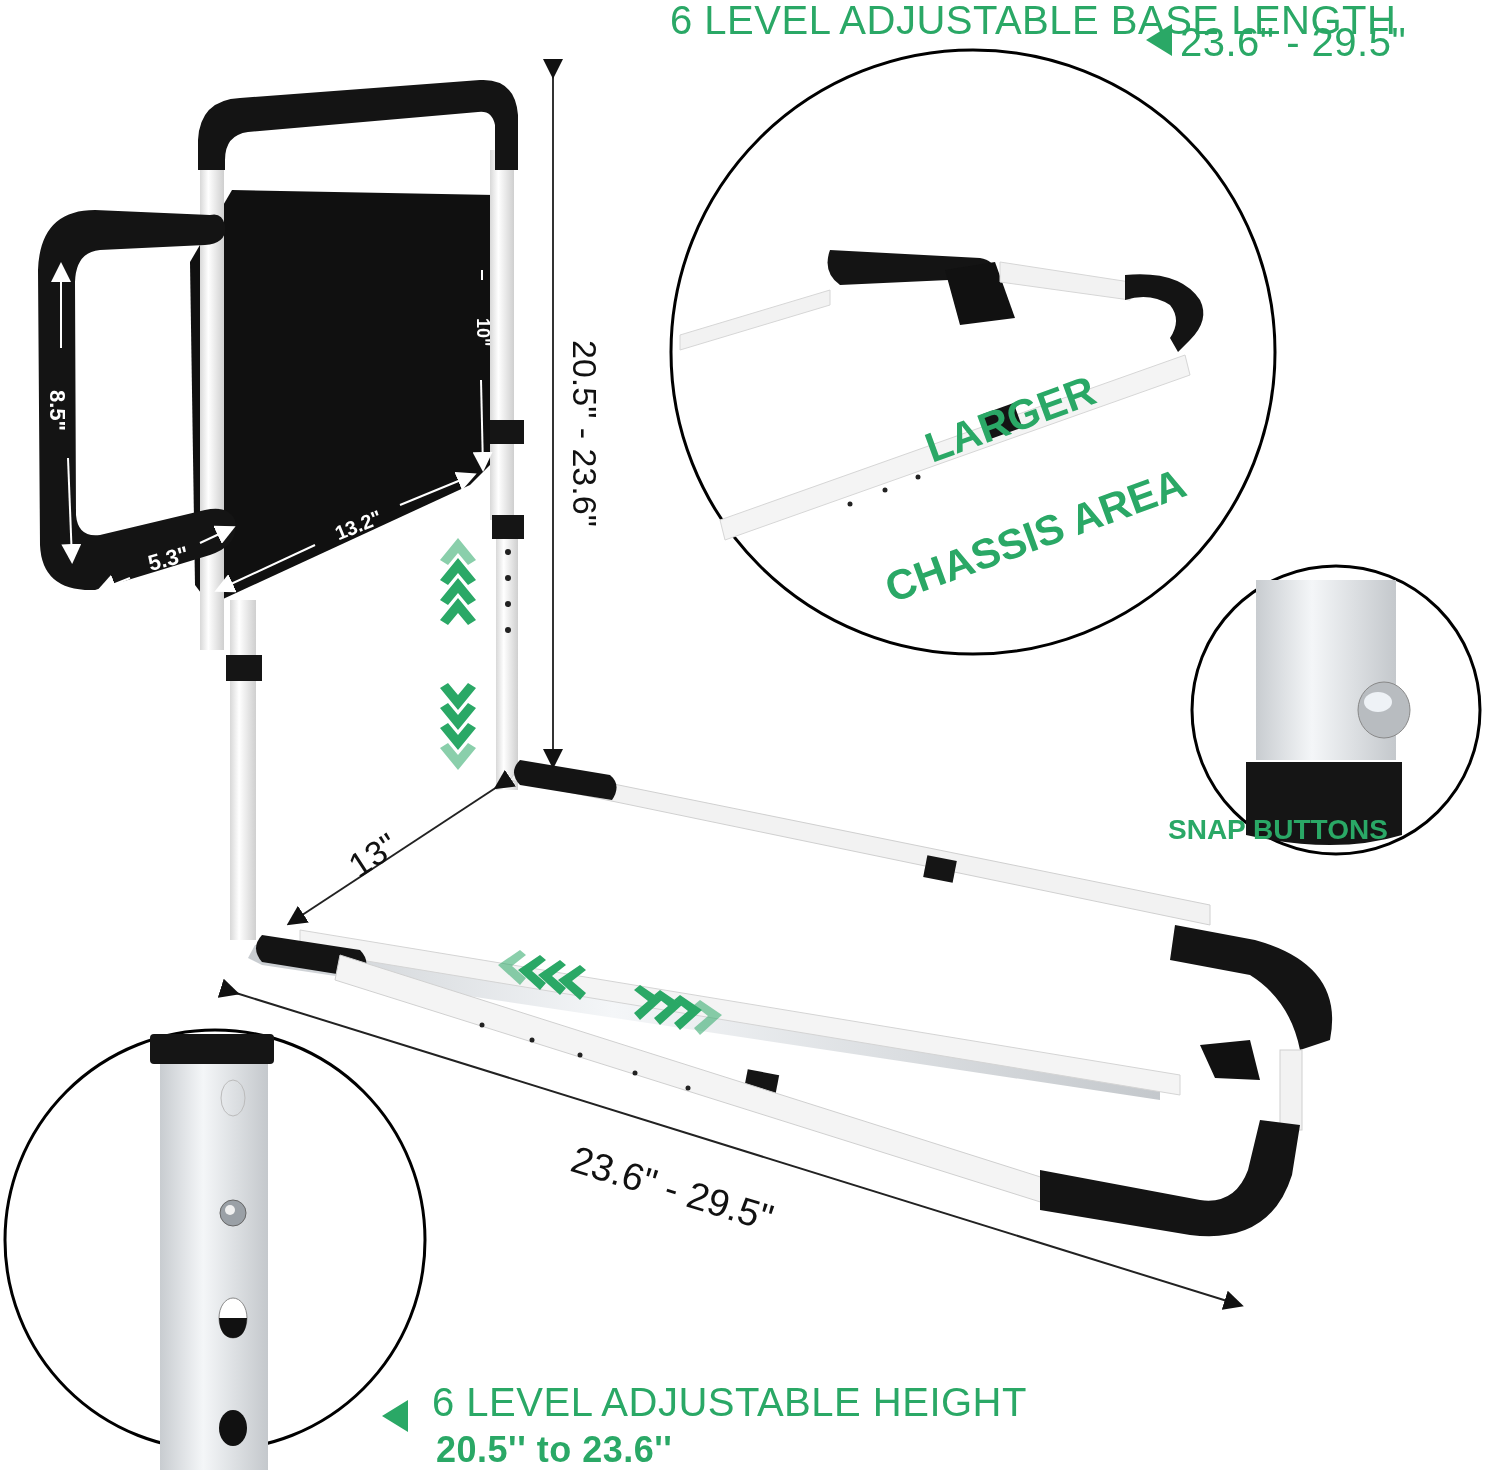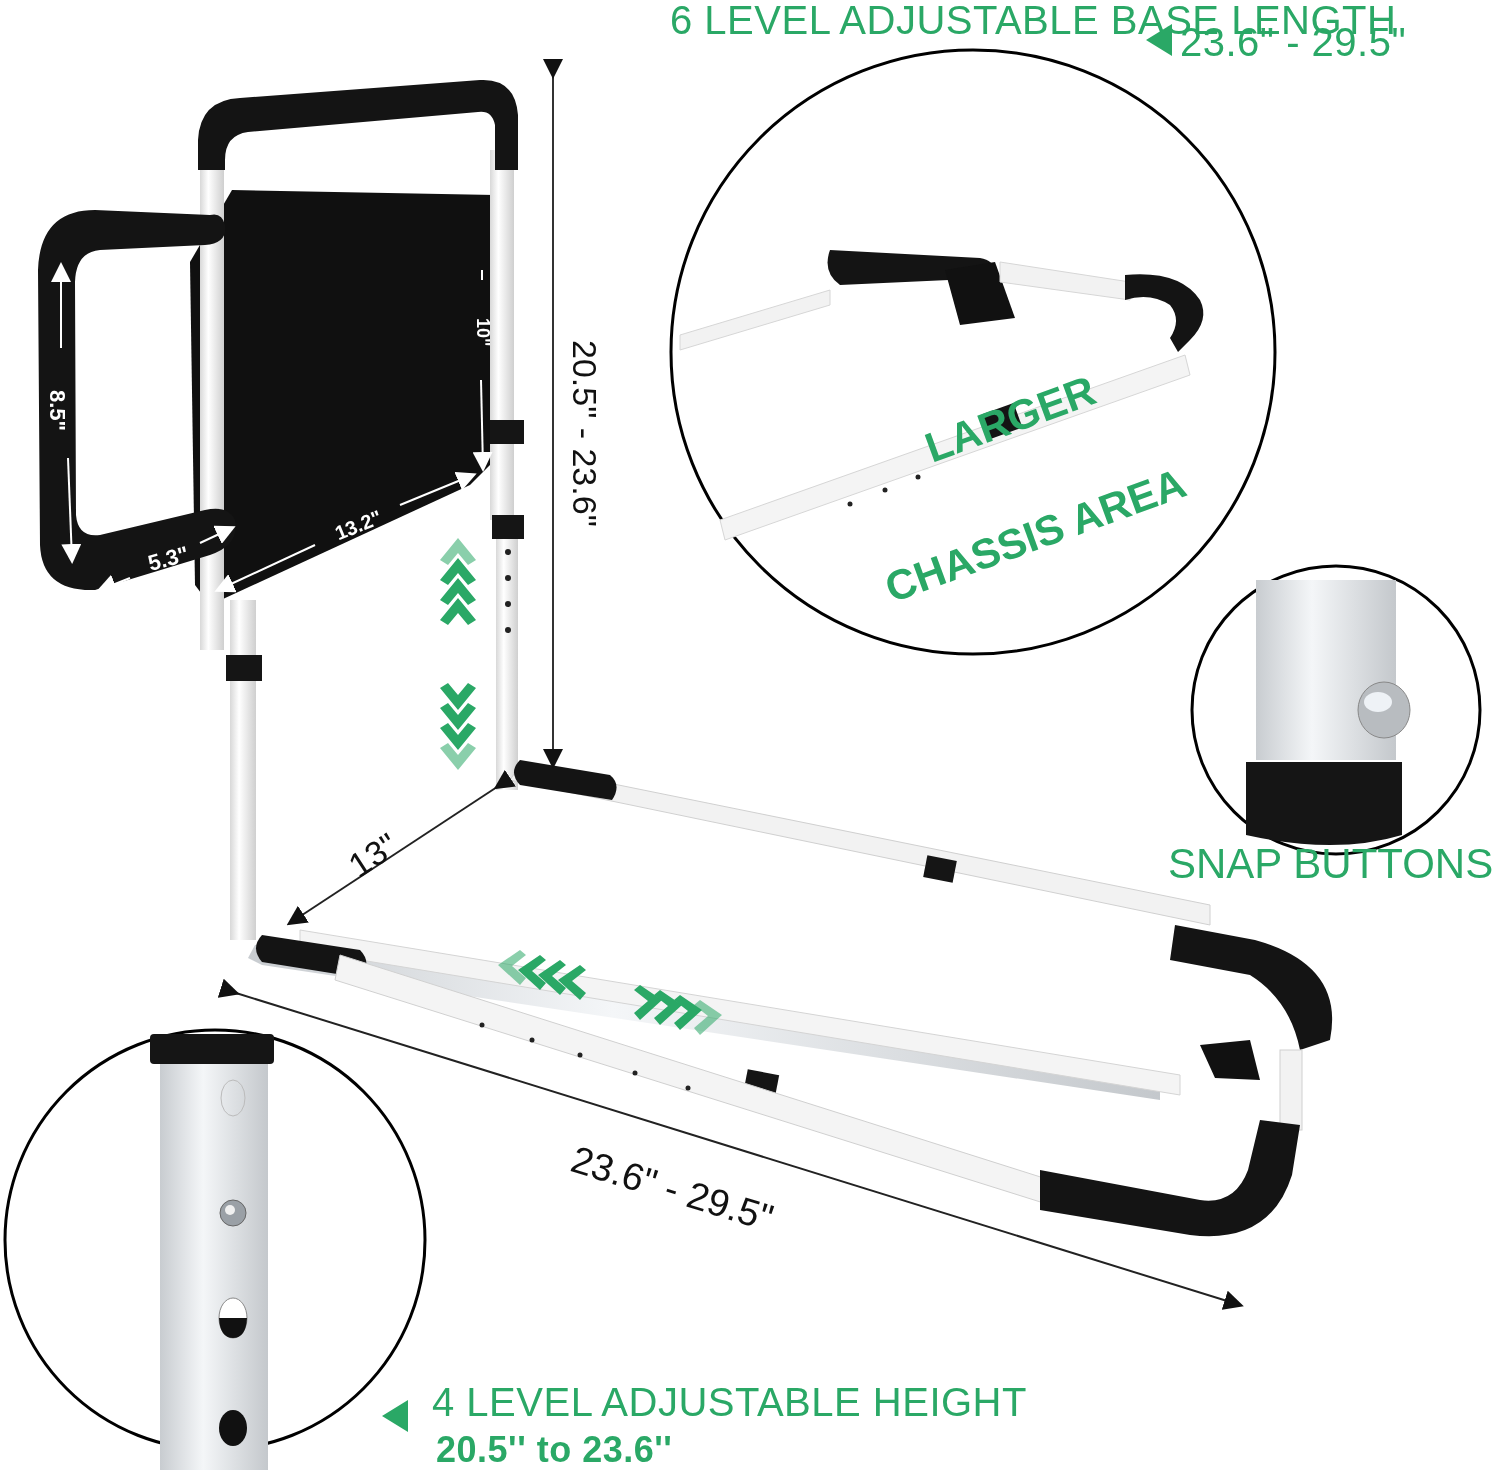--- a/index.html
+++ b/index.html
@@ -156,24 +156,24 @@
   </g>
 </svg>
 
 <div class="abs title-text green" style="left:670px;top:0px;">6 LEVEL ADJUSTABLE BASE LENGTH</div>
 <div class="abs tri" style="left:1146px;top:24px;"></div>
 <div class="abs title-text green" style="left:1180px;top:22px;">23.6" - 29.5"</div>
 
 <div class="abs green" style="left:920px;top:430px;font-size:42px;font-weight:bold;transform:rotate(-20deg);transform-origin:left top;white-space:nowrap;line-height:1;">LARGER</div>
 <div class="abs green" style="left:880px;top:570px;font-size:42px;font-weight:bold;transform:rotate(-20deg);transform-origin:left top;white-space:nowrap;line-height:1;">CHASSIS AREA</div>
 
-<div class="abs green" style="left:1168px;top:843px;font-size:42px;white-space:nowrap;line-height:1;">SNAP BUTTONS</div>
+<div class="abs green" style="left:1168px;top:816px;font-size:28px;white-space:nowrap;line-height:1;font-weight:bold;">SNAP BUTTONS</div>
 
 <div class="abs tri" style="left:382px;top:1400px;"></div>
-<div class="abs title-text green" style="left:432px;top:1382px;">4 LEVEL ADJUSTABLE HEIGHT</div>
+<div class="abs title-text green" style="left:432px;top:1382px;">6 LEVEL ADJUSTABLE HEIGHT</div>
 <div class="abs title-text green" style="left:436px;top:1432px;font-size:36px;font-weight:bold;">20.5'' to 23.6''</div>
 
 <div class="abs dim" style="left:568px;top:340px;font-size:34px;transform:rotate(90deg);transform-origin:left top;margin-left:34px;">20.5" - 23.6"</div>
 <div class="abs dim" style="left:348px;top:838px;font-size:34px;transform:rotate(-33deg);">13"</div>
 <div class="abs dim" style="left:578px;top:1140px;font-size:38px;transform:rotate(17deg);transform-origin:left top;">23.6" - 29.5"</div>
 
 <div class="abs dim-white" style="left:40px;top:390px;font-size:22px;transform:rotate(90deg);transform-origin:left top;margin-left:28px;">8.5"</div>
 <div class="abs dim-white" style="left:148px;top:548px;font-size:22px;transform:rotate(-15deg);">5.3"</div>
 <div class="abs dim-white" style="left:334px;top:515px;font-size:20px;transform:rotate(-22deg);">13.2"</div>
 <div class="abs dim-white" style="left:492px;top:318px;font-size:18px;transform:rotate(90deg);transform-origin:left top;">10"</div>

